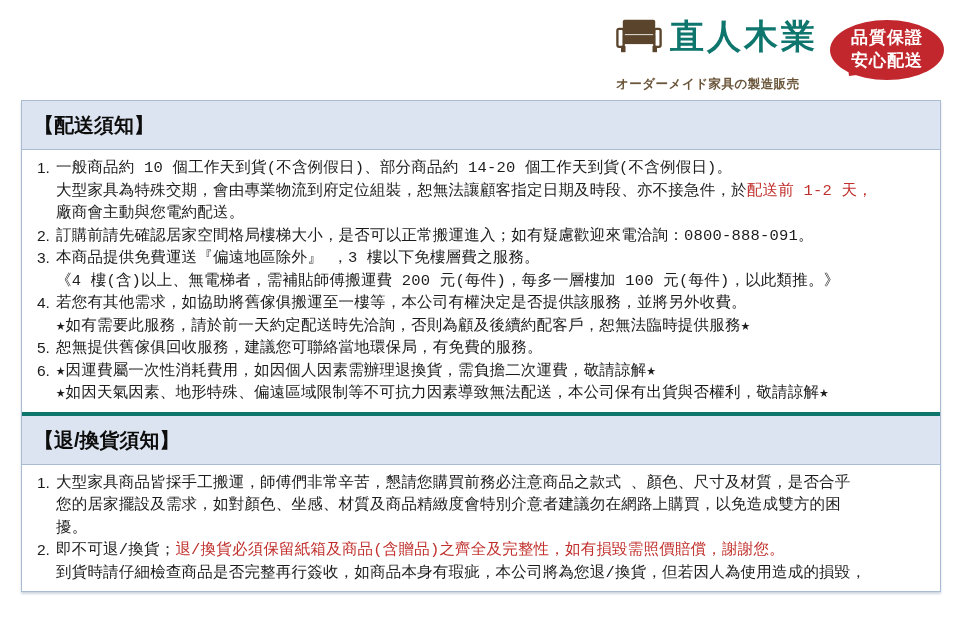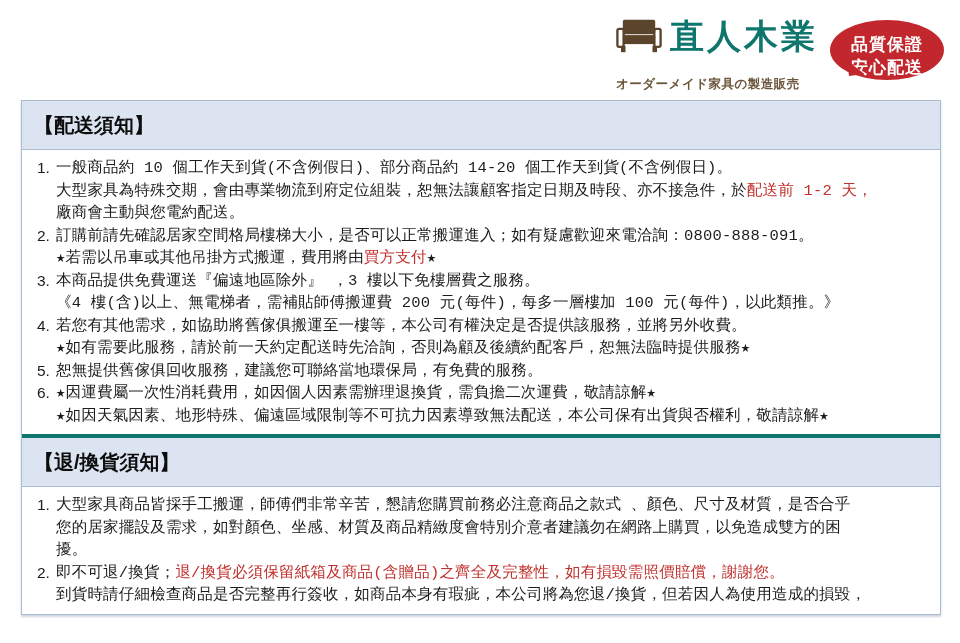--- a/index.html
+++ b/index.html
@@ -18,21 +18,21 @@
     font-size:34px; font-weight:bold; color:#0f766e; letter-spacing:3px; line-height:1;
     white-space:nowrap;
   }
   .brand-sub {
     font-size:12.5px; color:#6b563c; font-weight:bold; letter-spacing:0.5px;
     margin-top:22px; white-space:nowrap;
   }
   .badge {
     position:relative; width:114px; height:60px; background:#c1272d; border-radius:50%;
     color:#fff; font-weight:bold; font-size:17px; letter-spacing:1px;
-    display:flex; flex-direction:column; align-items:center; justify-content:flex-end;
+    display:flex; flex-direction:column; align-items:center; justify-content:center;
     line-height:1.35; margin-top:2px;
   }
   .badge::after {
     content:''; position:absolute; left:8px; bottom:-7px; width:0; height:0;
     border:11px solid transparent; border-top-color:#c1272d; transform:rotate(38deg);
   }
   
   .notice-box {
     position:absolute; left:21px; top:100px; width:918px;
     border:1px solid #a9bcd2; background:#fdba74;
@@ -90,21 +90,20 @@
           <div class="txt">
             <div class="line"><span>一般商品約 10 個工作天到貨(不含例假日)、部分商品約 14-20 個工作天到貨(不含例假日)。</span></div>
             <div class="line"><span>大型家具為特殊交期，會由專業物流到府定位組裝，恕無法讓顧客指定日期及時段、亦不接急件，於</span><span class="red">配送前 1-2 天，</span></div>
             <div class="line"><span>廠商會主動與您電約配送。</span></div>
           </div>
         </div>
         <div class="item">
           <div class="num">2.</div>
           <div class="txt">
             <div class="line"><span>訂購前請先確認居家空間格局樓梯大小，是否可以正常搬運進入；如有疑慮歡迎來電洽詢：0800-888-091。</span></div>
-            <div class="line"><span>★若需以吊車或其他吊掛方式搬運，費用將由</span><span class="red">買方支付</span><span>★</span></div>
           </div>
         </div>
         <div class="item">
           <div class="num">3.</div>
           <div class="txt">
             <div class="line"><span>本商品提供免費運送『偏遠地區除外』 ，3 樓以下免樓層費之服務。</span></div>
             <div class="line"><span>《4 樓(含)以上、無電梯者，需補貼師傅搬運費 200 元(每件)，每多一層樓加 100 元(每件)，以此類推。》</span></div>
           </div>
         </div>
         <div class="item">

